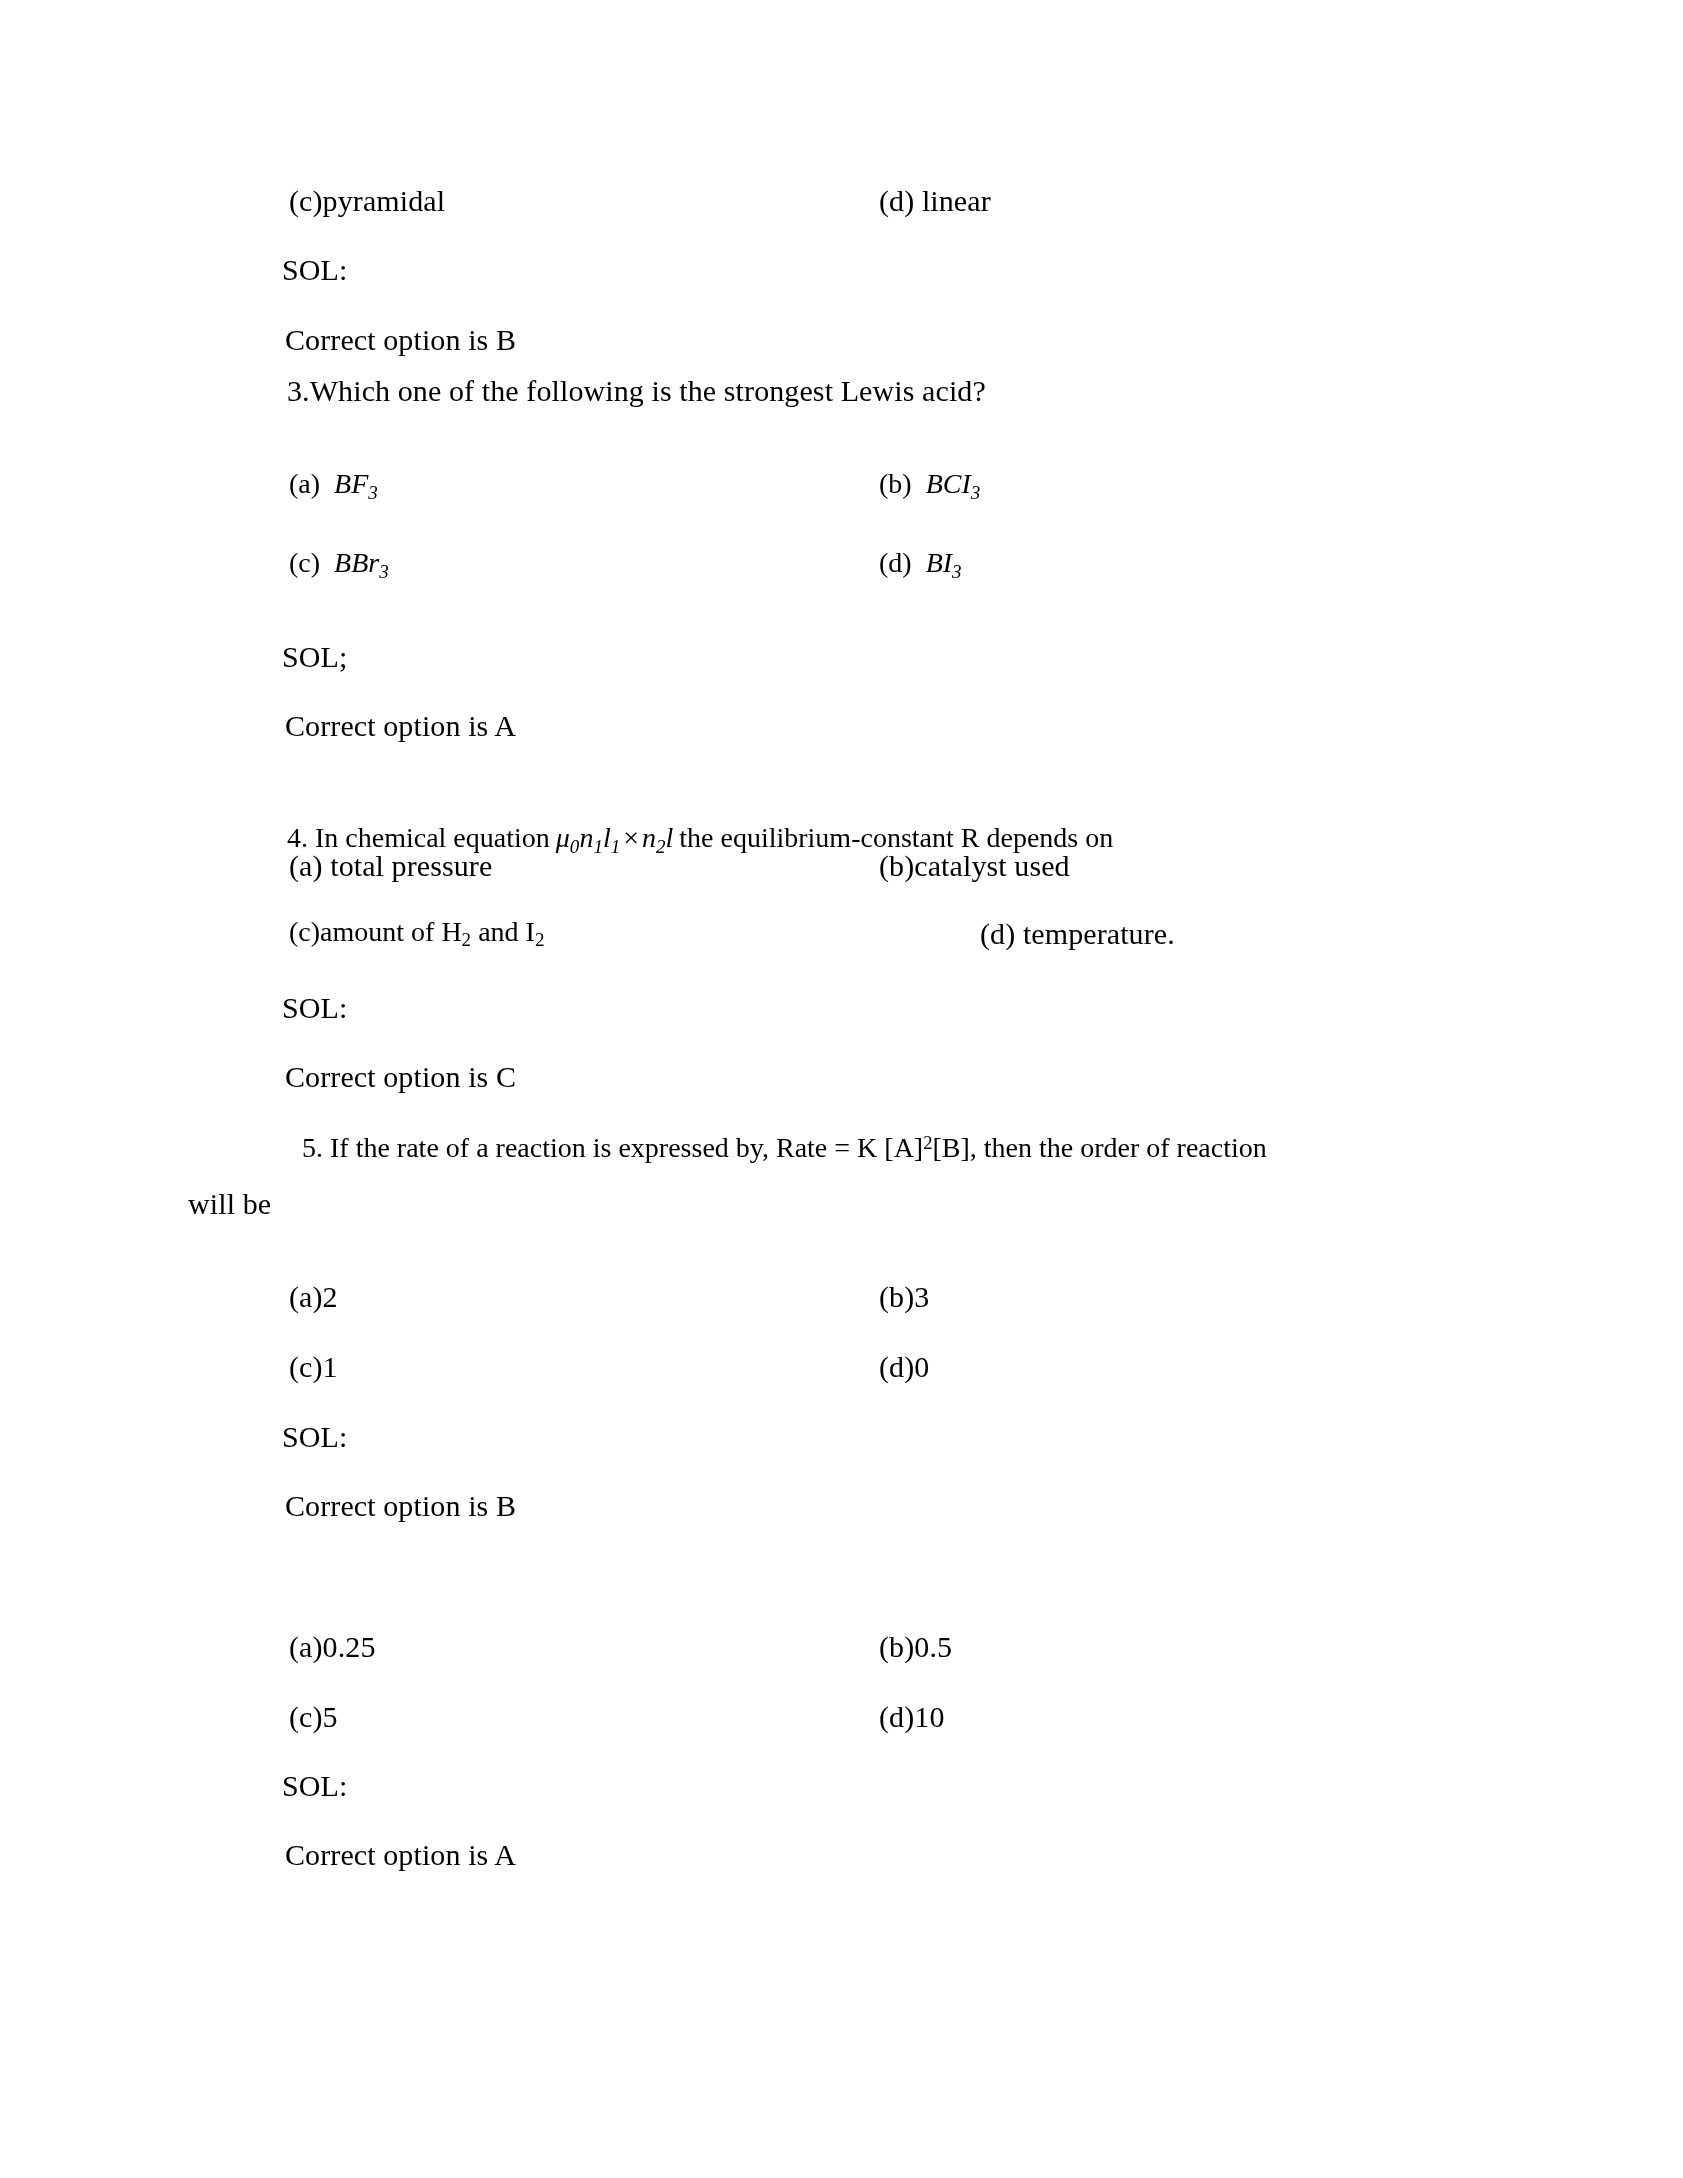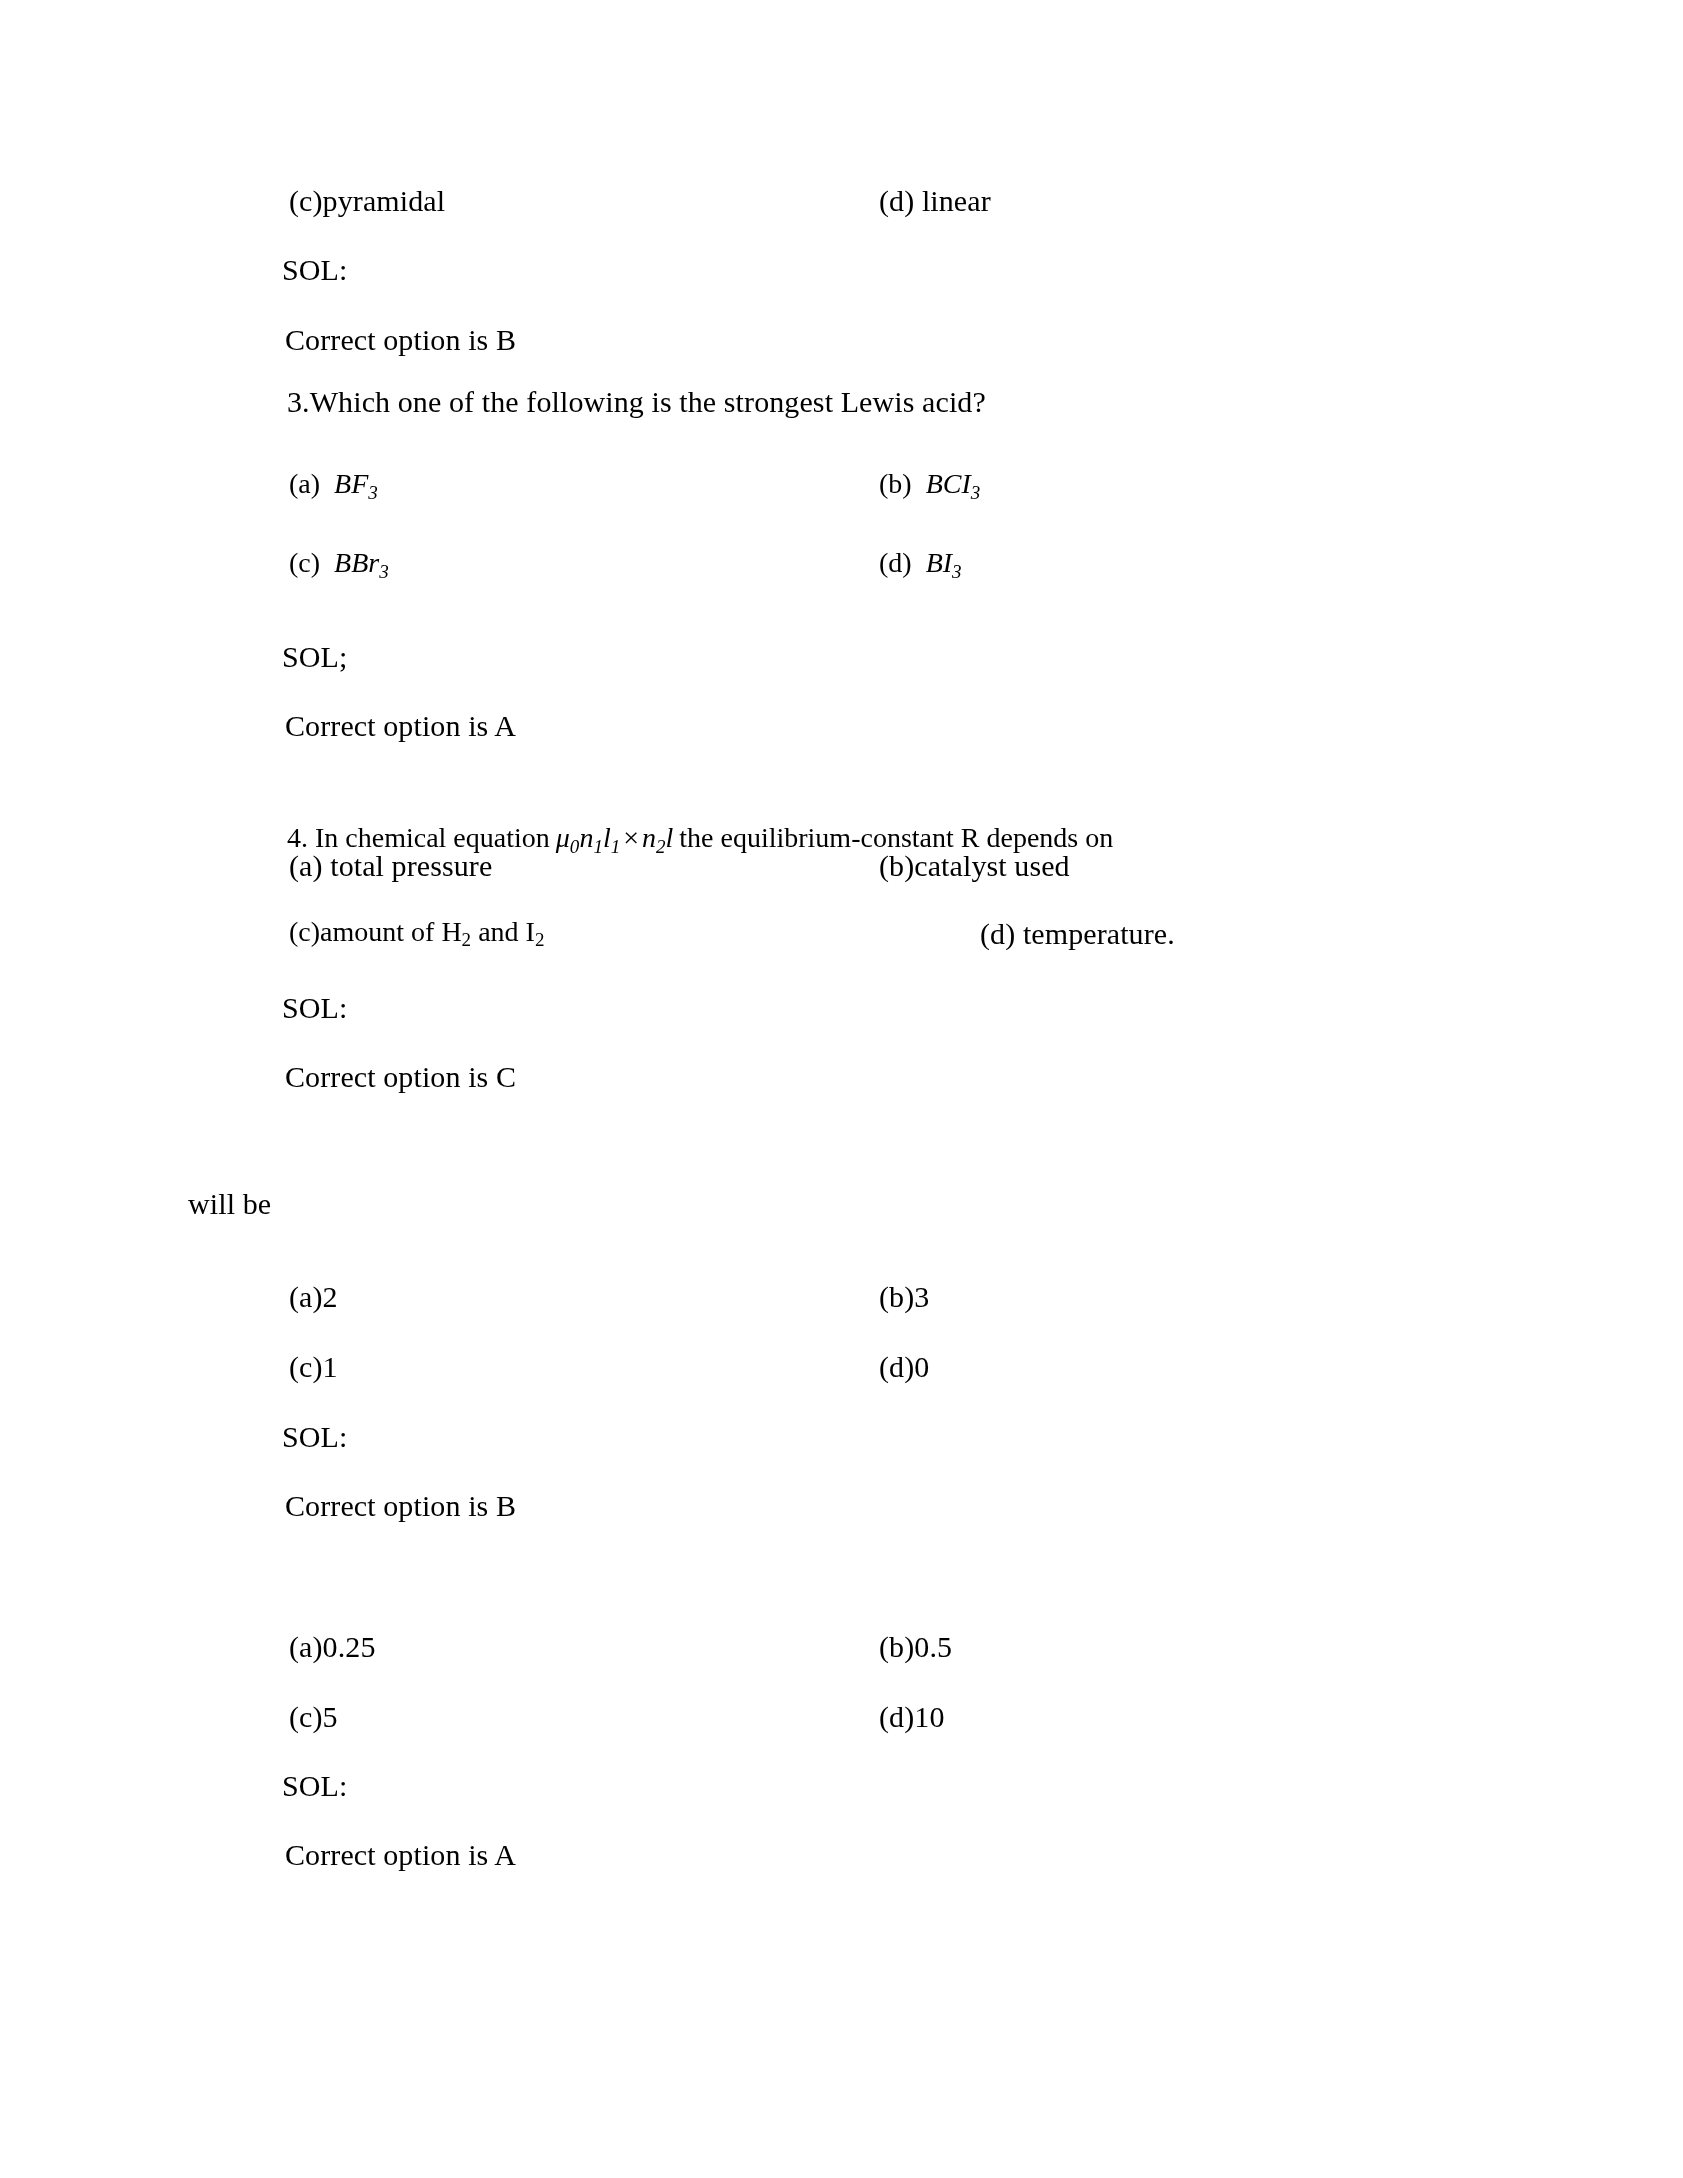--- a/index.html
+++ b/index.html
@@ -76,21 +76,21 @@
 
 <div id="page">
   <div class="doc-body">
 
     <div class="line col-a" style="top:183px;">(c)pyramidal</div>
     <div class="line col-b" style="top:183px;">(d) linear</div>
 
     <div class="line col-a" style="left:282px; top:252px;">SOL:</div>
     <div class="line col-a" style="left:285px; top:322px;">Correct option is B</div>
 
-    <div class="line indent-q" style="top:384px;">3.Which one of the following is the strongest Lewis acid?</div>
+    <div class="line indent-q" style="top:373px;">3.Which one of the following is the strongest Lewis acid?</div>
 
     <div class="opt-row" style="left:289px; top:468px;">
       <span>(a)</span><span class="gap-sm"></span><span class="math"><span>BF</span><span class="sub">3</span></span>
     </div>
     <div class="opt-row" style="left:879px; top:468px;">
       <span>(b)</span><span class="gap-sm"></span><span class="math"><span>BCI</span><span class="sub">3</span></span>
     </div>
 
     <div class="opt-row" style="left:289px; top:547px;">
       <span>(c)</span><span class="gap-sm"></span><span class="math"><span>BBr</span><span class="sub">3</span></span>
@@ -110,20 +110,23 @@
     <div class="line col-b" style="top:848px;">(b)catalyst used</div>
 
     <div class="opt-row" style="left:289px; top:916px;">
       <span>(c)amount of H</span><span class="sub">2</span><span> and I</span><span class="sub">2</span>
     </div>
     <div class="line col-b-wide" style="top:916px;">(d) temperature.</div>
 
     <div class="line" style="left:282px; top:990px;">SOL:</div>
     <div class="line" style="left:285px; top:1059px;">Correct option is C</div>
 
+    <div class="opt-row" style="left:302px; top:1132px;">
+      <span>5. If the rate of a reaction is expressed by, Rate = K [A]</span><span class="sup">2</span><span>[B], then the order of reaction</span>
+    </div>
     <div class="line flush" style="top:1186px;">will be</div>
 
     <div class="line col-a" style="top:1279px;">(a)2</div>
     <div class="line col-b" style="top:1279px;">(b)3</div>
     <div class="line col-a" style="top:1349px;">(c)1</div>
     <div class="line col-b" style="top:1349px;">(d)0</div>
 
     <div class="line" style="left:282px; top:1419px;">SOL:</div>
     <div class="line" style="left:285px; top:1488px;">Correct option is B</div>
 

